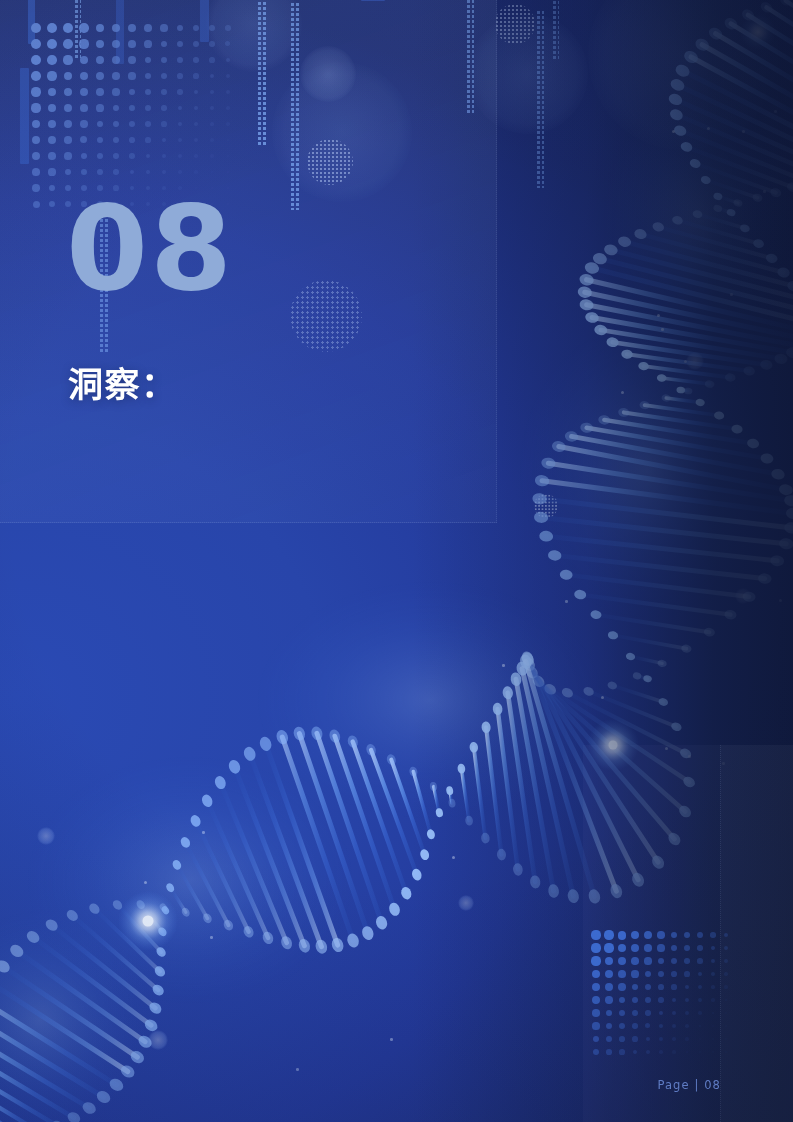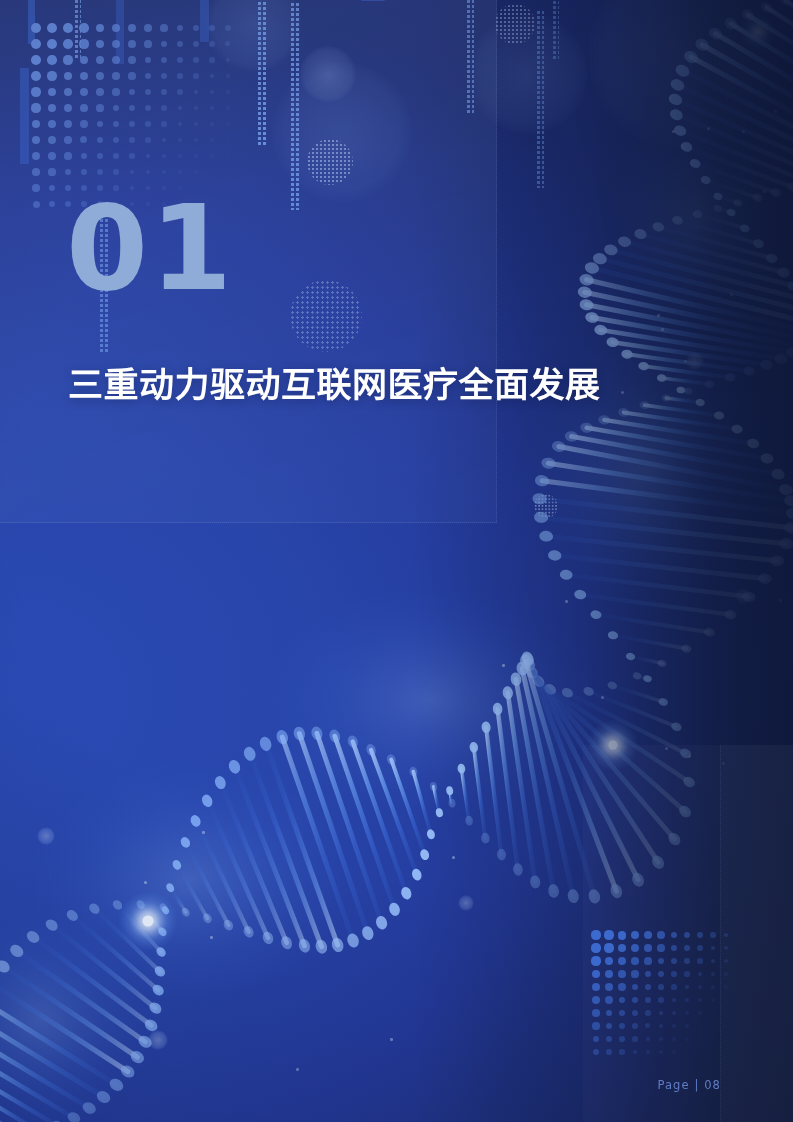--- a/index.html
+++ b/index.html
@@ -856,21 +856,21 @@
       <i style="left:102.85px;top:115.85px;width:2.3px;height:2.3px;background:#3f6fd8;opacity:0.040"></i>
       <i style="left:115.85px;top:115.85px;width:2.3px;height:2.3px;background:#3f6fd8;opacity:0.040"></i>
       <i style="left:128.85px;top:115.85px;width:2.3px;height:2.3px;background:#3f6fd8;opacity:0.040"></i>
     </div>
 
   <div class="noise-dots"></div>
   <div class="bg-vignette"></div>
 
   <div class="content">
 
-    <div class="section-number">01</div>
+    <div class="section-number">08</div>
 
     <div class="title-block">
-      <div class="title-line sub">三重动力驱动互联网医疗全面发展</div>
+      <div class="title-line">洞察：</div>
     </div>
 
     <div class="footer">Page | 08</div>
   </div>
 </div>
 
 </body></html>

